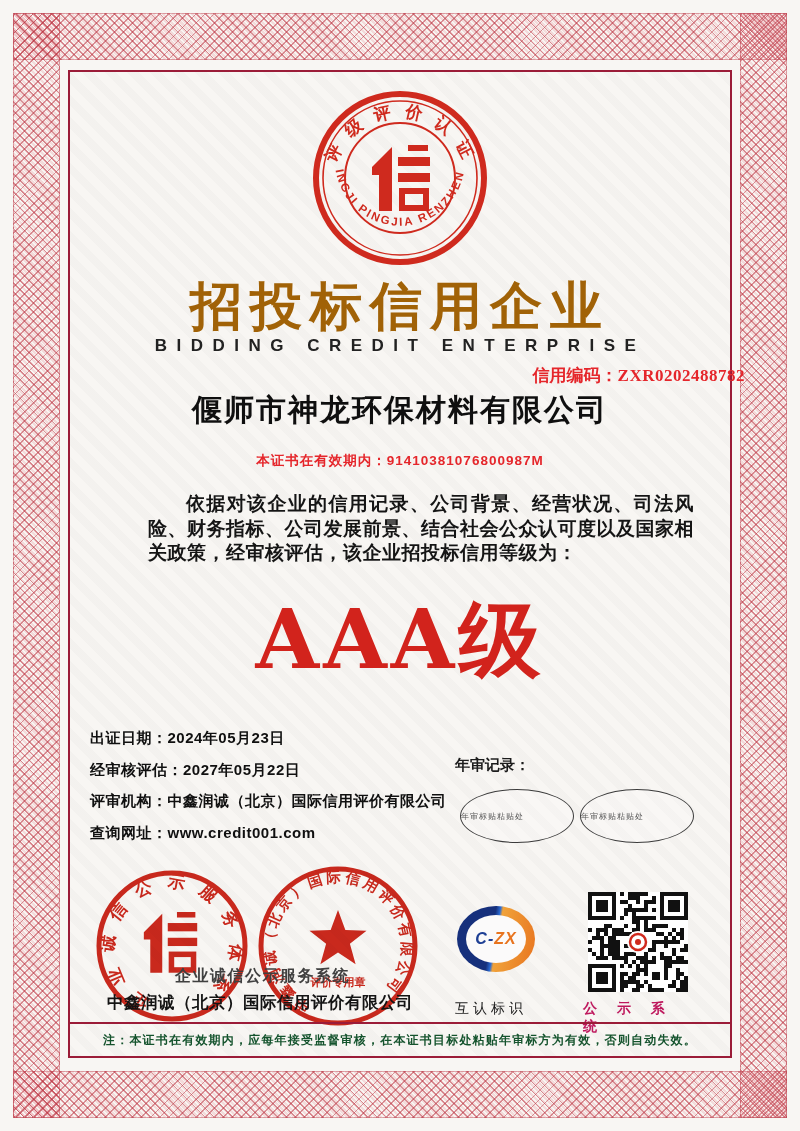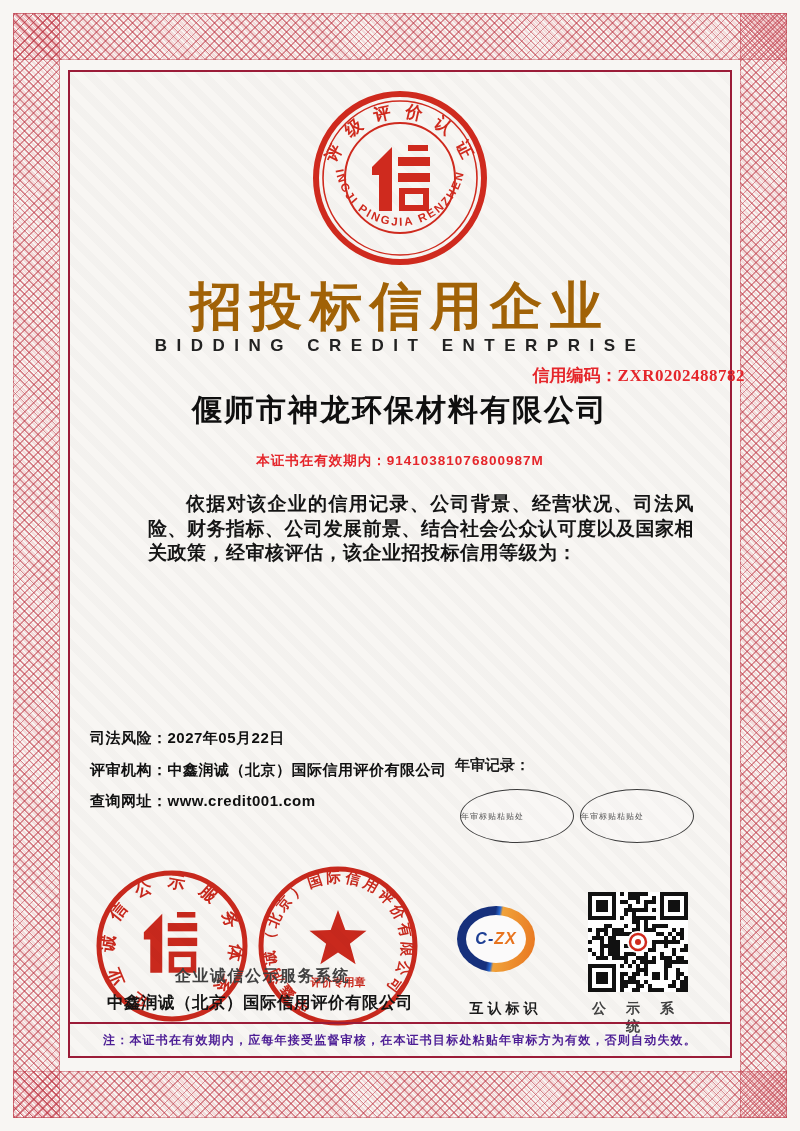--- a/index.html
+++ b/index.html
@@ -55,29 +55,29 @@
   .org-line2{position:absolute;left:70px;width:380px;top:992px;text-align:center;
     font-size:16.5px;font-weight:bold;letter-spacing:.5px;color:#141414;}
   
   .czx{position:absolute;left:457px;top:906px;width:78px;height:66px;border-radius:50%;
     background:linear-gradient(100deg,#16307c 44%,#2a6bd4 49%,#f0a23a 52%,#e8741f 100%);
     display:flex;align-items:center;justify-content:center;}
   .czx-inner{width:60px;height:48px;border-radius:50%;background:#fbfafa;
     display:flex;align-items:center;justify-content:center;
     font-size:16px;font-weight:bold;font-style:italic;letter-spacing:1px;}
   .czx-inner .c1{color:#1e3f94;} .czx-inner .c2{color:#e8741f;}
-  .mutual-label{position:absolute;left:455px;top:1000px;width:85px;text-align:center;
-    font-size:14px;font-weight:bold;letter-spacing:4px;color:#1a1a1a;margin-left:8px;}
+  .mutual-label{position:absolute;left:455px;top:1000px;width:85px;text-align:left;
+    font-size:14px;font-weight:normal;letter-spacing:4px;color:#1a1a1a;}
   .qr{position:absolute;left:588px;top:892px;width:100px;height:100px;background:#fff;}
-  .qr-label{position:absolute;left:583px;top:1000px;width:108px;text-align:center;
-    font-size:14px;font-weight:bold;letter-spacing:8px;color:#404040;}
+  .qr-label{position:absolute;left:583px;top:1000px;width:108px;text-align:left;
+    font-size:14px;font-weight:bold;letter-spacing:8px;color:#be185d;}
   
   .note{position:absolute;left:70px;right:70px;bottom:75px;height:32px;
     border-top:2px solid #9b1c38;display:flex;align-items:center;justify-content:center;
-    font-size:12px;font-weight:bold;letter-spacing:1.2px;color:#4c1d95;}
+    font-size:12px;font-weight:bold;letter-spacing:1.2px;color:#14532d;}
   .seal-red{fill:#cf2a1e;} .seal-stroke{stroke:#cf2a1e;fill:none;}
 </style>
 </head>
 <body>
 
 <div class="page">
 
   <div class="lat lat-top"></div>
   <div class="lat lat-bottom"></div>
   <div class="lat lat-left"></div>
@@ -113,23 +113,25 @@
     <span>信用编码：</span><span class="val">ZXR0202488782</span>
   </div>
 
   <div class="company">偃师市神龙环保材料有限公司</div>
   <div class="uscc">
     <span>本证书在有效期内：</span><span>91410381076800987M</span>
   </div>
 
   <div class="statement">依据对该企业的信用记录、公司背景、经营状况、司法风险、财务指标、公司发展前景、结合社会公众认可度以及国家相关政策，经审核评估，该企业招投标信用等级为：</div>
 
+  <div class="rating">AAA级</div>
 
   <div class="details">
-    <div class="row"><span>司法风险：</span><span>2027年05月22日</span></div>
+    <div class="row"><span>出证日期：</span><span>2024年05月23日</span></div>
+    <div class="row"><span>经审核评估：</span><span>2027年05月22日</span></div>
     <div class="row"><span>评审机构：</span><span>中鑫润诚（北京）国际信用评价有限公司</span></div>
     <div class="row"><span>查询网址：</span><span>www.credit001.com</span></div>
   </div>
 
   <div class="annual-label">年审记录：</div>
   <div class="oval oval1">
       <span>年审标贴粘贴处</span>
     </div>
   <div class="oval oval2">
       <span>年审标贴粘贴处</span>

